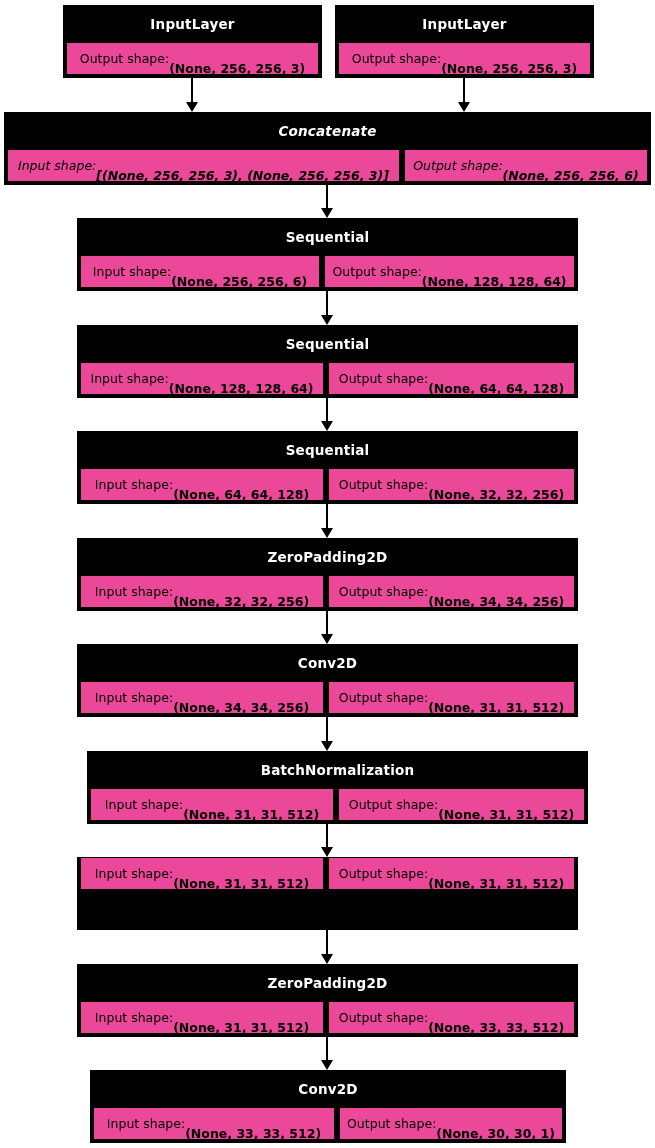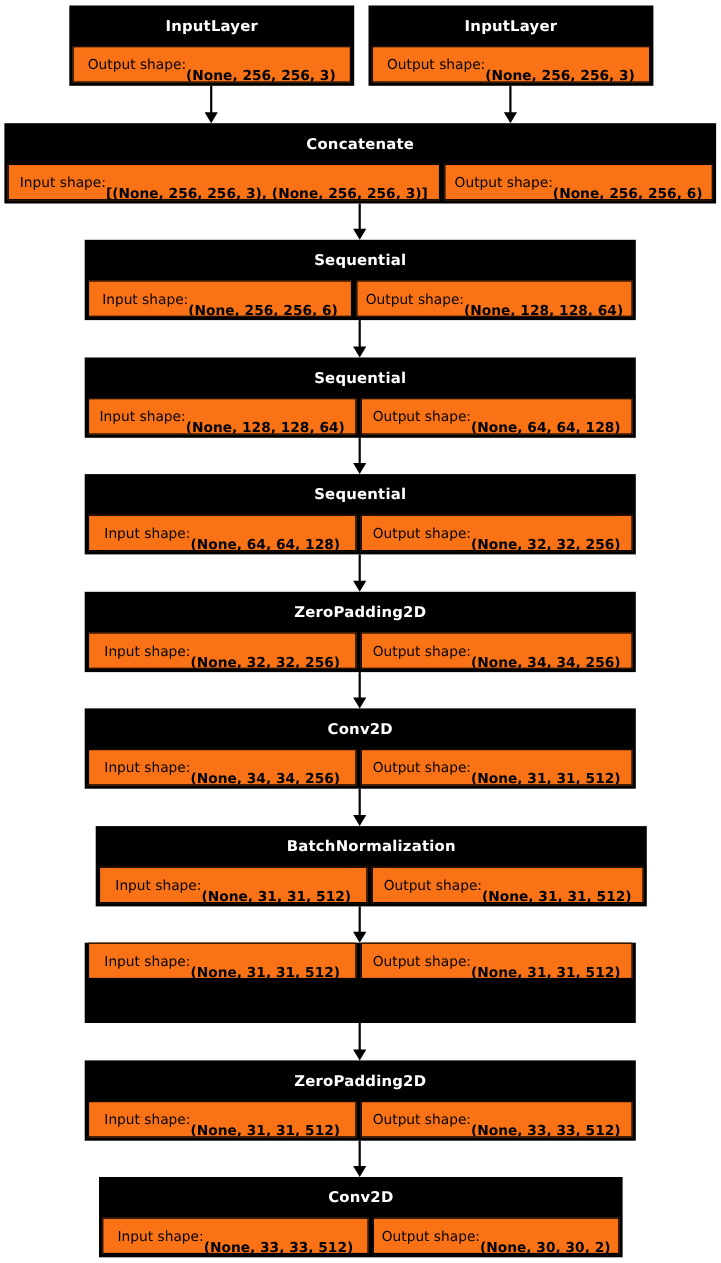--- a/index.html
+++ b/index.html
@@ -26,21 +26,21 @@
     letter-spacing: 0.2px;
   }
   .node-body {
     display: flex;
     gap: 4px;
     padding: 0 3px;
     height: 33px;
     box-sizing: border-box;
   }
   .cell {
-    background: #f97316;
+    background: #ec4899;
     border: 1px solid #000000;
     box-sizing: border-box;
     display: flex; align-items: center; justify-content: center;
     white-space: nowrap;
     overflow: hidden;
     font-size: 12.5px;
     color: #000000;
   }
   .cell .val { font-weight: bold; margin-top: 20px; }
   .arrow { position: absolute; width: 12px; }
@@ -75,21 +75,21 @@
   <div class="node" style="left:335px; top:5px; width:259px;">
     <div class="node-title">InputLayer</div>
     <div class="node-body">
       <div class="cell" style="flex:1;">
         <span>Output shape: </span>
           <span class="val">(None, 256, 256, 3)</span>
       </div>
     </div>
   </div>
 
-  <div class="node" style="left:4px; top:112px; width:647px;">
+  <div class="node" style="left:4px; top:112px; width:647px;font-style:italic;">
     <div class="node-title">Concatenate</div>
     <div class="node-body">
       <div class="cell" style="flex:0 0 61.3%;">
         <span>Input shape: </span>
           <span class="val">[(None, 256, 256, 3), (None, 256, 256, 3)]</span>
       </div>
       <div class="cell" style="flex:1;">
         <span>Output shape: </span>
           <span class="val">(None, 256, 256, 6)</span>
       </div>
@@ -209,21 +209,21 @@
 
   <div class="node" style="left:90px; top:1070px; width:476px;">
     <div class="node-title">Conv2D</div>
     <div class="node-body">
       <div class="cell" style="flex:0 0 51.5%;">
         <span>Input shape: </span>
           <span class="val">(None, 33, 33, 512)</span>
       </div>
       <div class="cell" style="flex:1;">
         <span>Output shape: </span>
-          <span class="val">(None, 30, 30, 2)</span>
+          <span class="val">(None, 30, 30, 1)</span>
       </div>
     </div>
   </div>
 
   <div class="arrow" style="left:186px; top:78px; height:34px;">
     <div class="line"></div>
     <div class="head"></div>
   </div>
   <div class="arrow" style="left:458px; top:78px; height:34px;">
     <div class="line"></div>

